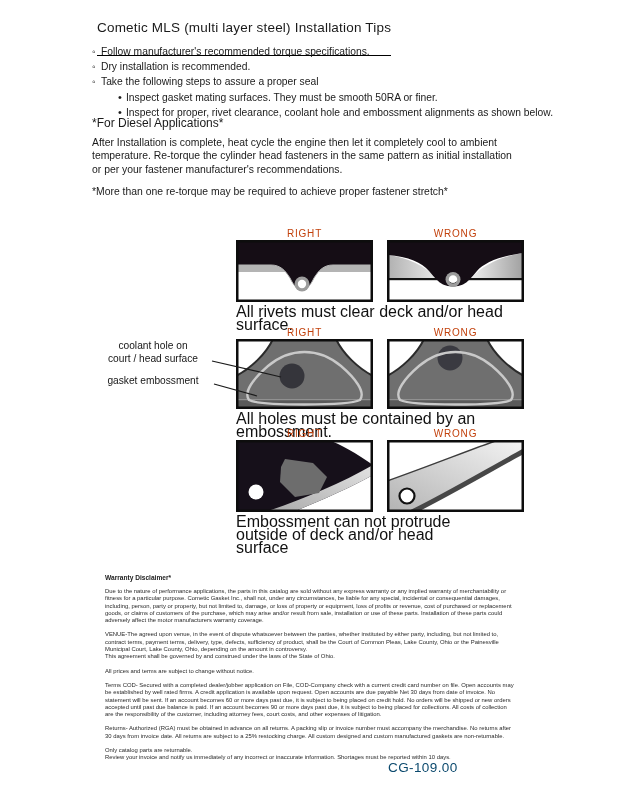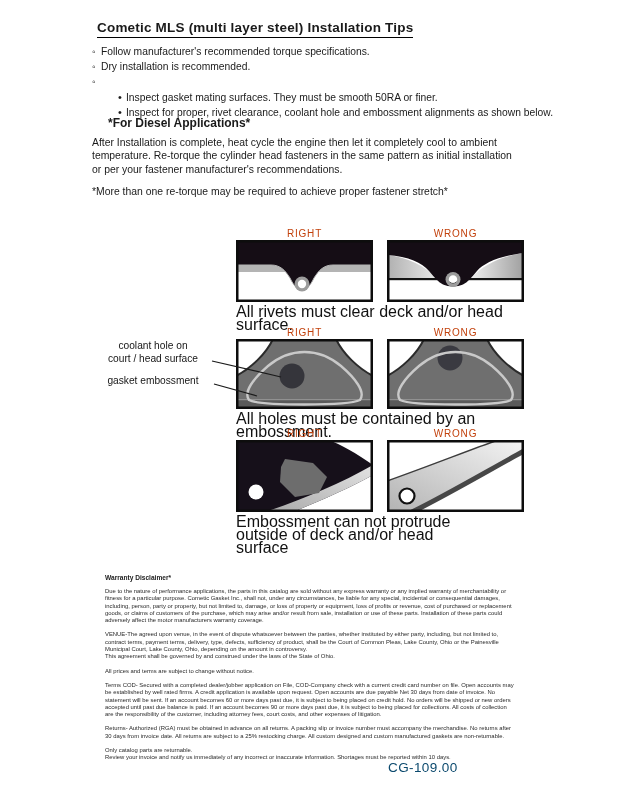--- a/index.html
+++ b/index.html
@@ -3,31 +3,31 @@
 <meta charset="utf-8">
 <style>
   html,body { margin:0; padding:0; background:#ffffff; }
   .page {
     position:relative; width:618px; height:800px; background:#ffffff;
     font-family:"Liberation Sans", sans-serif; color:#1a1a1a; overflow:hidden;
   }
   
   .title {
     position:absolute; top:20px; left:97px; margin:0;
-    font-size:13.5px; font-weight:bold; letter-spacing:0.2px;
-    border-bottom:1.6px solid #000; padding-bottom:2px; width:max-content;
+    font-size:13.5px; font-weight:normal; letter-spacing:0.2px;
+    border-bottom:1.6px solid #000; padding-bottom:20px; width:max-content;
   }
   .bullets { position:absolute; top:44px; left:92px; font-size:10.3px; line-height:15.2px; }
   .bullet { display:flex; white-space:nowrap; }
   .bullet .marker { width:9px; flex:0 0 9px; }
   .bullet.sub { margin-left:26px; }
   .bullet.sub .marker { width:8px; flex:0 0 8px; font-size:11px; }
   
   .diesel { position:absolute; top:116px; left:92px; width:520px; }
-  .diesel h2 { margin:0 0 6px 16px; font-size:12px; font-weight:bold; }
+  .diesel h2 { margin:0 0 6px 0; font-size:12px; font-weight:normal; }
   .diesel p { margin:0 0 9px 0; font-size:10.4px; line-height:13.3px; white-space:pre-line; }
   
   .diagram { position:absolute; left:236px; width:288px; }
   .dg-labels { display:flex; gap:14px; }
   .dg-labels span { width:137px; text-align:center; font-size:10px; letter-spacing:0.8px; color:#c2410c; }
   .dg-panels { display:flex; gap:14px; margin-top:1px; }
   .dg-panels svg { display:block; }
   .dg-caption { margin-top:3px; font-size:16px; line-height:13px; width:280px; color:#111; }
   .dg-caption.narrow { width:215px; }
   .d1 { top:228px; } .d2 { top:327px; } .d3 { top:428px; }
@@ -52,20 +52,21 @@
     <div class="bullet">
       <span class="marker">◦</span>
       <span>Follow manufacturer's recommended torque specifications.</span>
     </div>
     <div class="bullet">
       <span class="marker">◦</span>
       <span>Dry installation is recommended.</span>
     </div>
     <div class="bullet">
       <span class="marker">◦</span>
+      <span>Take the following steps to assure a proper seal</span>
     </div>
     <div class="bullet sub">
       <span class="marker">•</span>
       <span>Inspect gasket mating surfaces.  They must be smooth 50RA or finer.</span>
     </div>
     <div class="bullet sub">
       <span class="marker">•</span>
       <span>Inspect for proper, rivet clearance, coolant hole and embossment alignments as shown below.</span>
     </div>
   </div>

